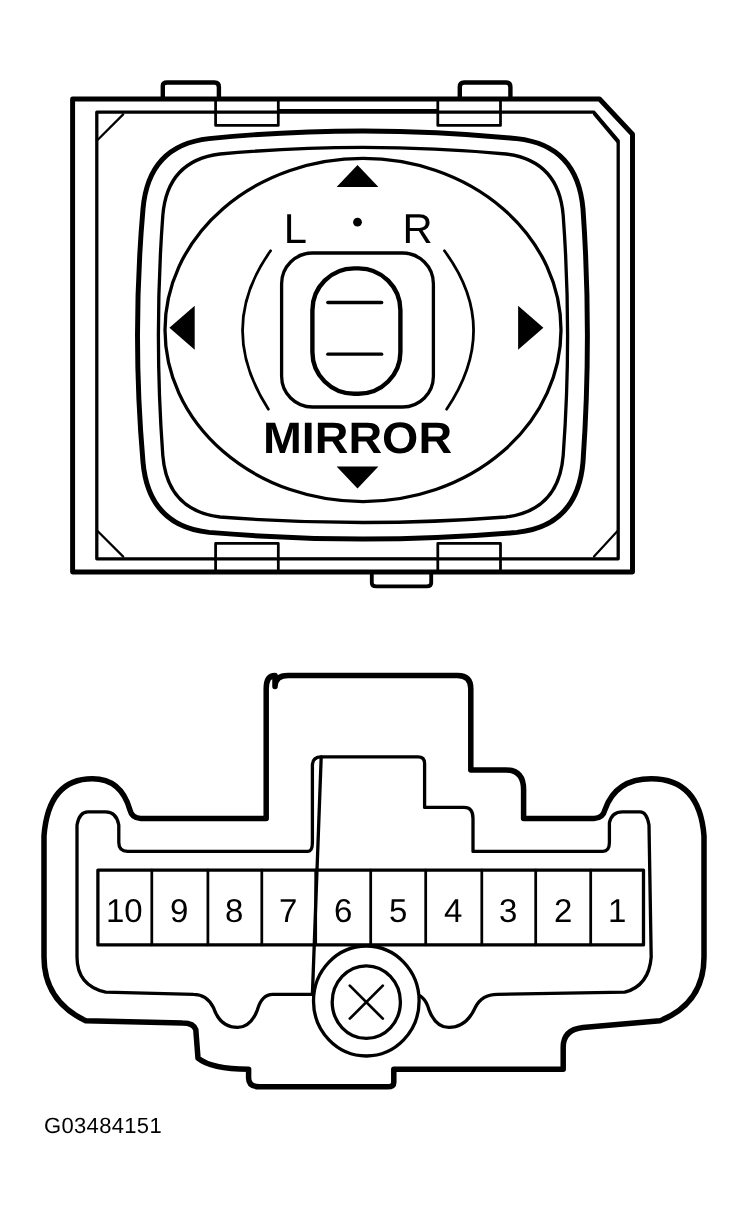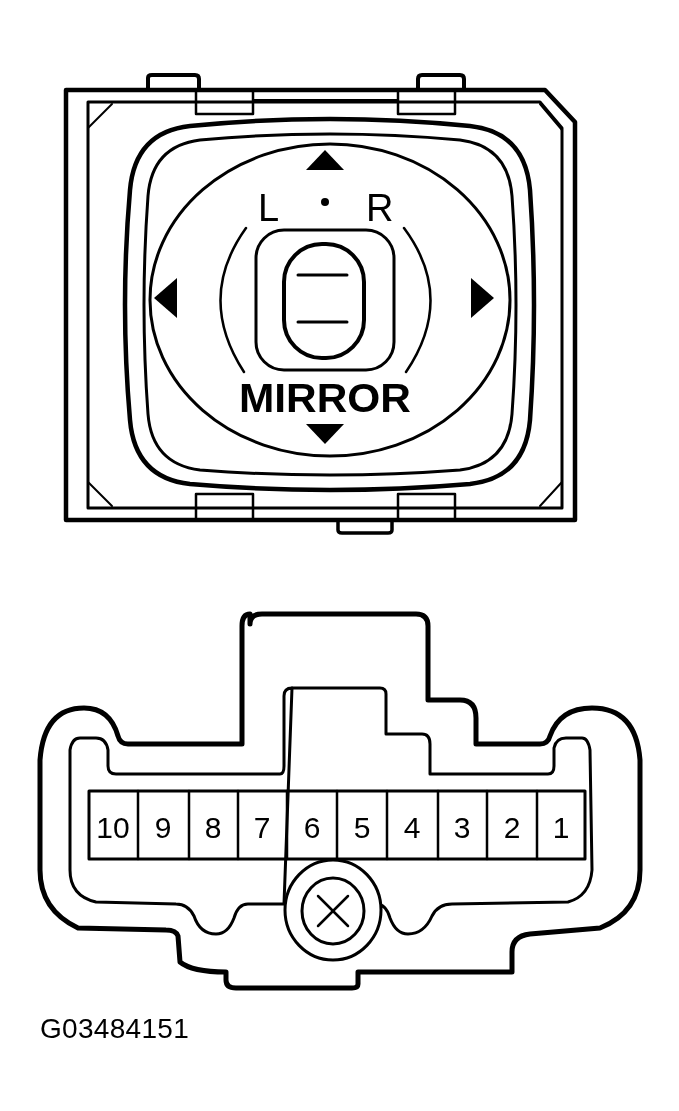--- a/index.html
+++ b/index.html
@@ -1,21 +1,21 @@
 <!DOCTYPE html>
 <html><head>
   <meta charset="utf-8">
   <style>
     html, body { margin: 0; padding: 0; background: #ffffff; }
     body { width: 679px; height: 1111px; position: relative; overflow: hidden; }
     svg { position: absolute; left: 0; top: 0; }
     .stroke { fill: none; stroke: #000; stroke-linejoin: round; stroke-linecap: round; }
     .lbl { font-family: "Liberation Sans", sans-serif; fill: #000; }
     .pin-num { font-family: "Liberation Sans", sans-serif; font-size: 30px; fill: #000; text-anchor: middle; }
-    .caption { position: absolute; left: 40px; top: 1013px; font-family: "Liberation Sans", sans-serif; font-size: 28px; color: #000; letter-spacing: 0.3px; }
+    .caption { position: absolute; left: 40px; top: 1013px; font-family: "Liberation Sans", sans-serif; font-size: 20px; color: #000; letter-spacing: 0.3px; }
   </style>
 </head>
 <body>
 
 <svg width="679" height="1111" viewBox="0 0 679 1111" xmlns="http://www.w3.org/2000/svg">
 
   <g>
 
     <path class="stroke" stroke-width="4" d="M148 88 L148 78 Q148 75 152 75 L195 75 Q199 75 199 79 L199 88"></path>
     <path class="stroke" stroke-width="4" d="M418 88 L418 79 Q418 75 422 75 L460 75 Q464 75 464 79 L464 88"></path>

